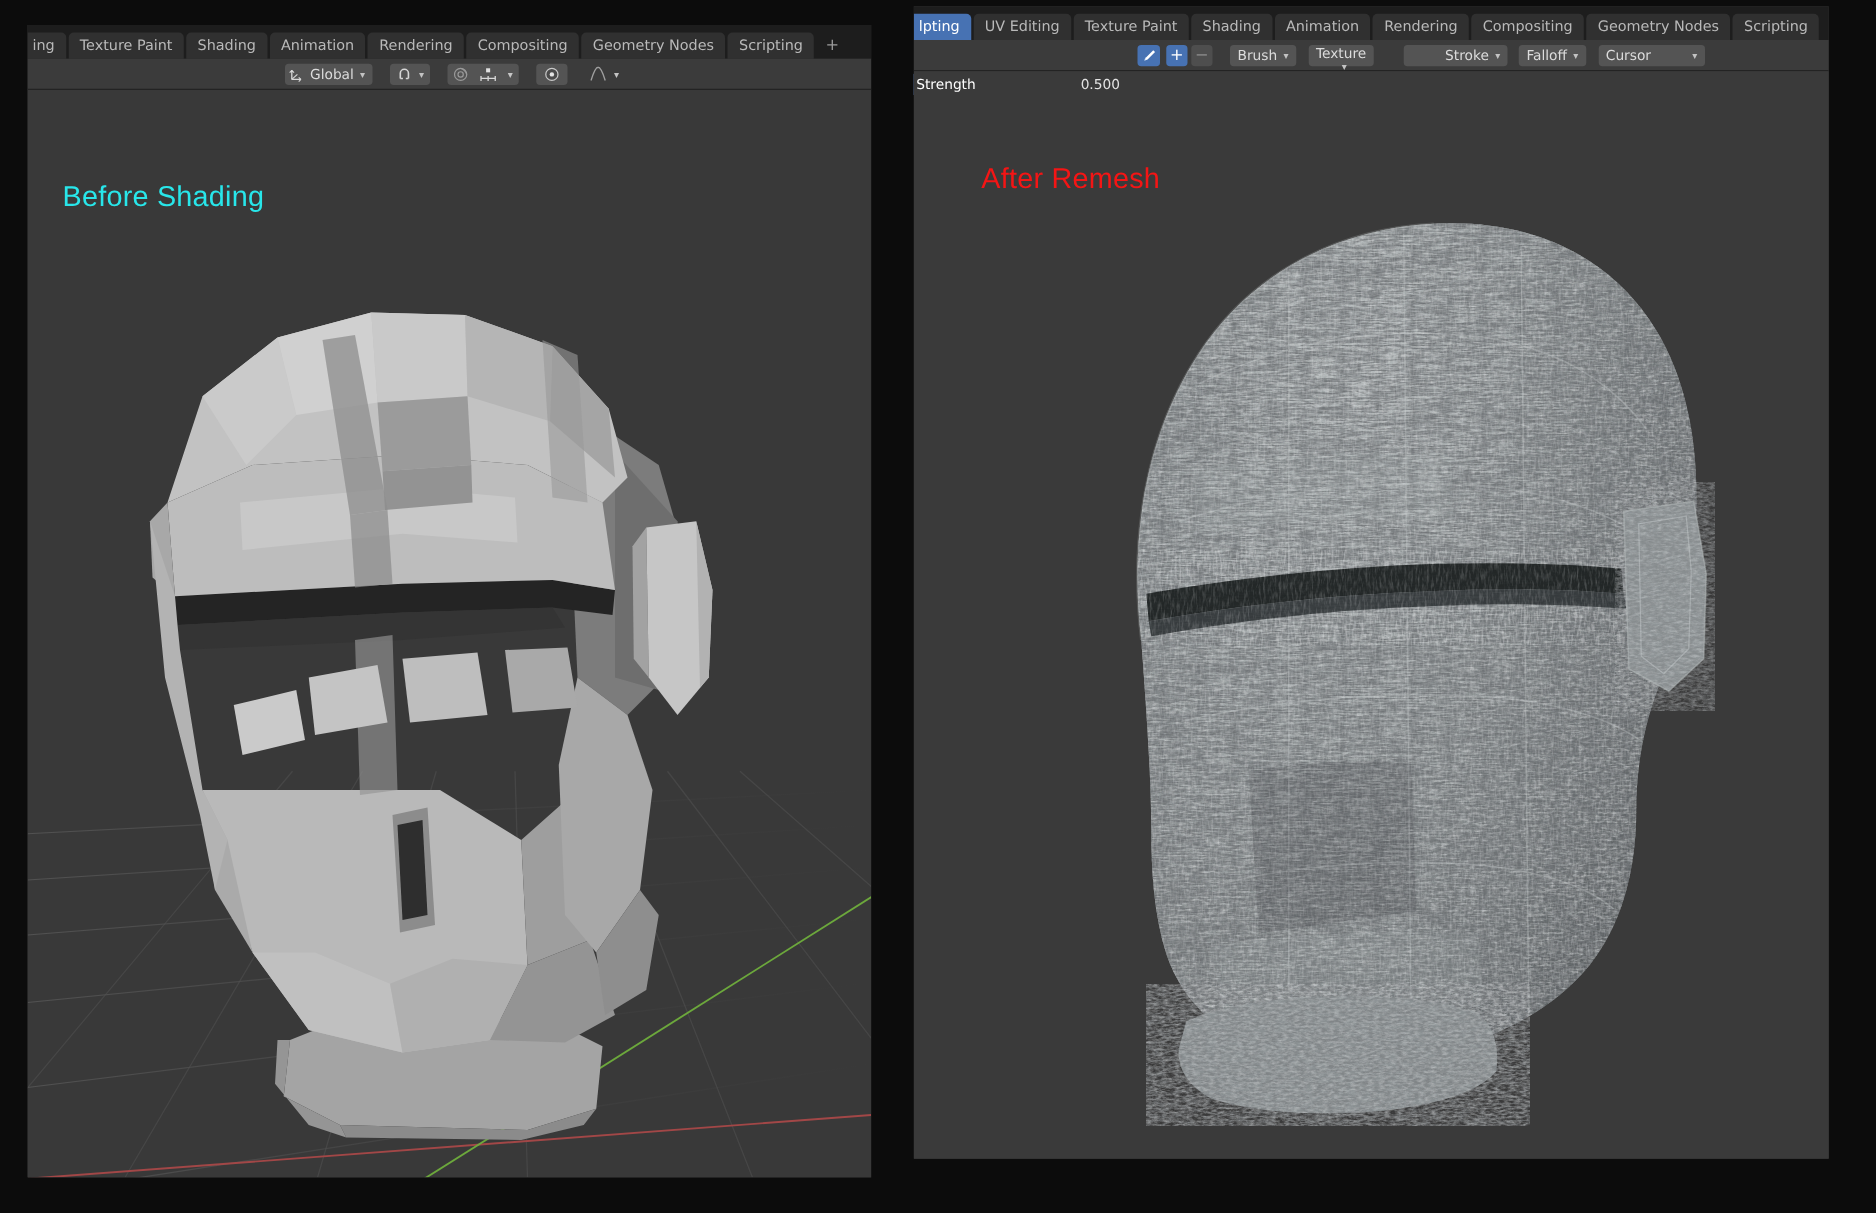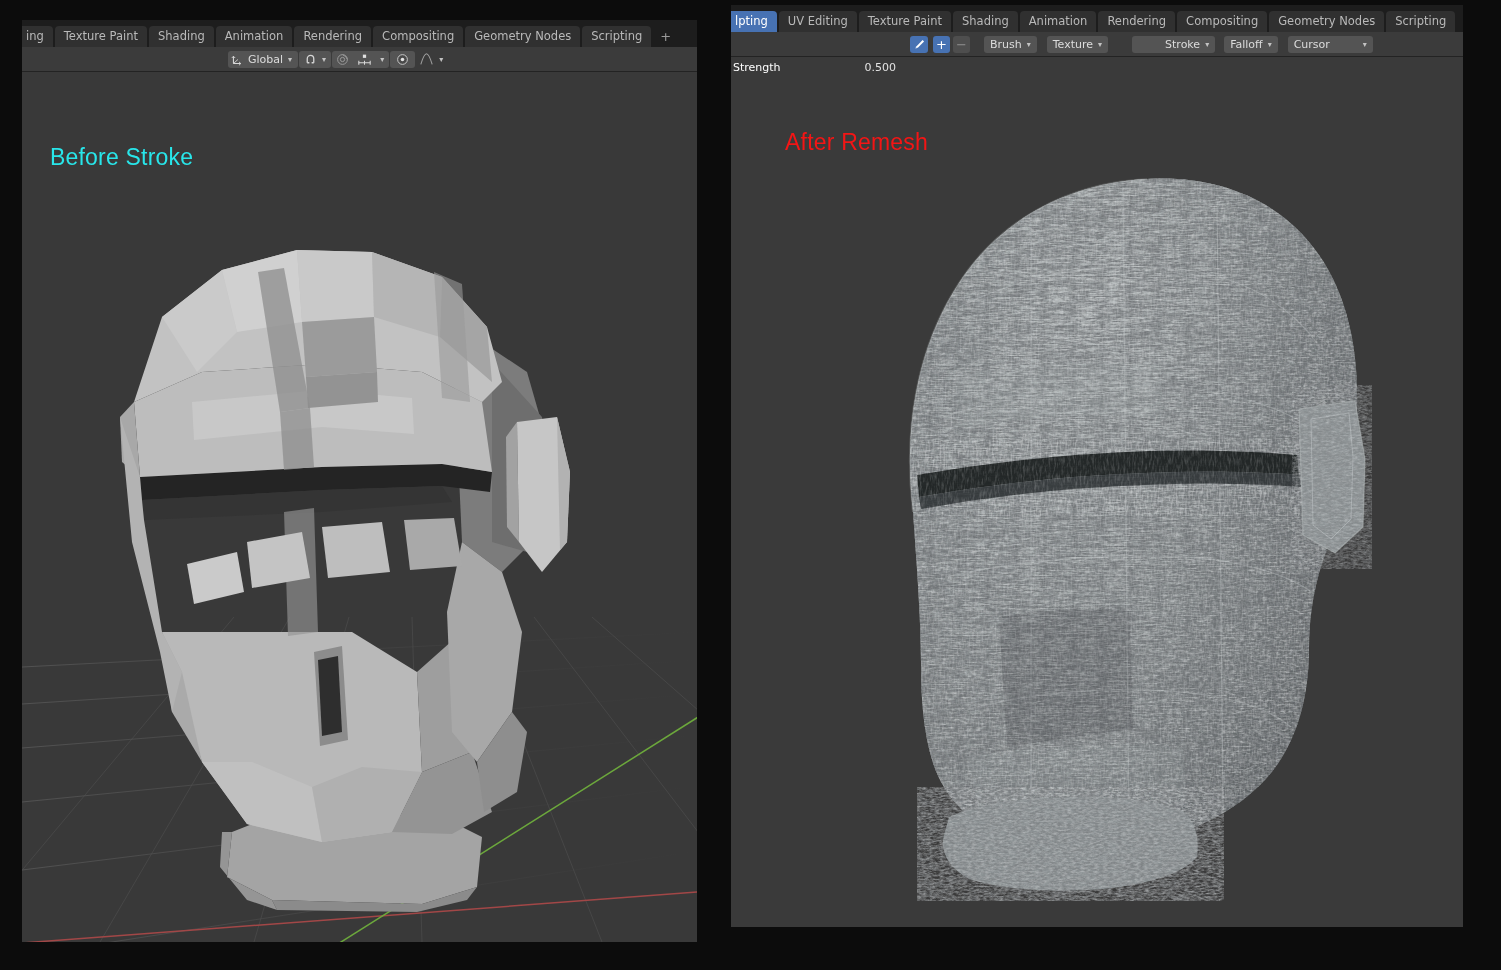--- a/index.html
+++ b/index.html
@@ -41,21 +41,21 @@
 
   
   .headerbar {
     position: relative; width: 100%; height: 25px;
     background: #3b3b3b;
     border-bottom: 1px solid #232323;
     display: flex; align-items: center;
     box-sizing: border-box;
     padding: 0 4px;
   }
-  .hb-group { display: flex; align-items: center; gap: 1px; }
+  .hb-group { display: flex; align-items: center; gap: 14px; }
 
   .btn {
     height: 17px; display: inline-flex; align-items: center;
     background: #545454; border-radius: 3px;
     padding: 0 6px; font-size: 11px; color: #dcdcdc;
     white-space: nowrap; user-select: none;
   }
   .btn .chev { margin-left: 5px; font-size: 8px; color: #c3c3c3; }
   .btn.flat { background: transparent; }
 
@@ -300,21 +300,21 @@
 
           <polygon points="165,492 215,480 222,520 172,532" fill="#cacaca"></polygon>
           <polygon points="225,470 280,460 288,506 230,516" fill="#c4c4c4"></polygon>
           <polygon points="300,455 360,450 368,500 306,506" fill="#bebebe"></polygon>
           <polygon points="382,448 432,446 440,494 388,498" fill="#a9a9a9"></polygon>
 
           <polygon points="98,345 118,405 120,428 122,448 140,560 160,600 150,640 138,580 110,470" fill="#b3b3b3"></polygon>
         </g>
       </svg>
 
-      <div class="vp-label" id="label-before" style="color: rgb(40, 230, 234);">Before Stroke</div>
+      <div class="vp-label" id="label-before" style="color: rgb(40, 230, 234);">Before Shading</div>
     </div>
   </div>
 
   <div class="panel" id="panel-right">
 
     <div class="topbar">
       <div class="tabstrip">
         <div class="tab first-clipped active">lpting</div>
         <div class="tab">UV Editing</div>
         <div class="tab">Texture Paint</div>
@@ -346,21 +346,21 @@
 
         <div class="plusminus">
           <div class="pm plus">+</div>
           <div class="pm minus">−</div>
         </div>
 
         <div class="btn" style="margin-left:9px;">
           <span>Brush</span>
           <span class="chev">▾</span>
         </div>
-        <div class="btn" style="margin-left:5px;">
+        <div class="btn" style="margin-left:5px;flex-direction:column;">
           <span>Texture</span>
           <span class="chev">▾</span>
         </div>
         <div class="btn" style="margin-left:19px;padding-left:33px;">
           <span>Stroke</span>
           <span class="chev">▾</span>
         </div>
         <div class="btn" style="margin-left:4px;">
           <span>Falloff</span>
           <span class="chev">▾</span>

